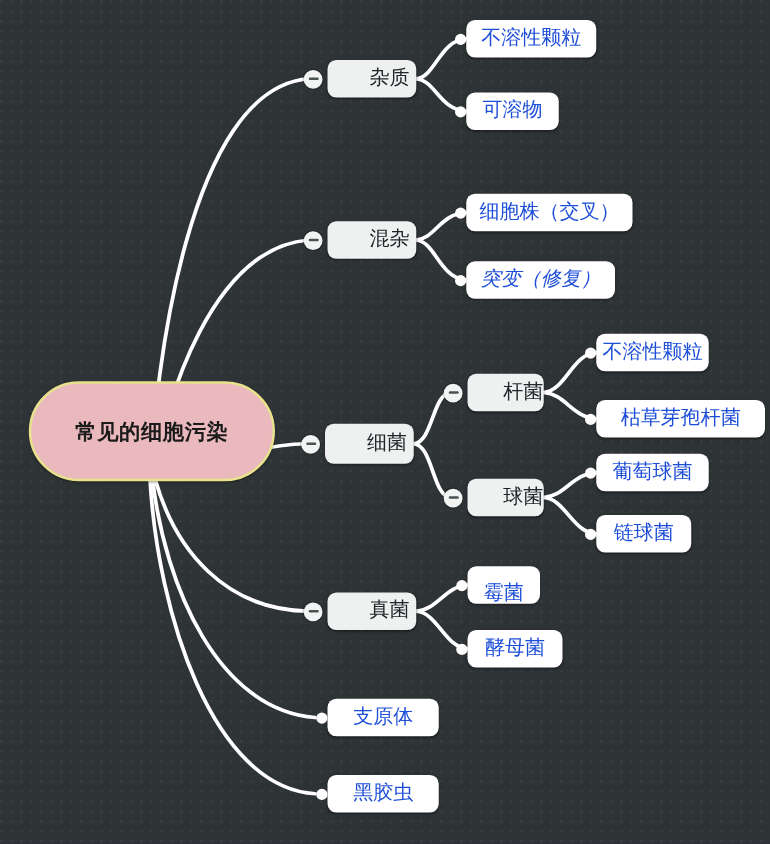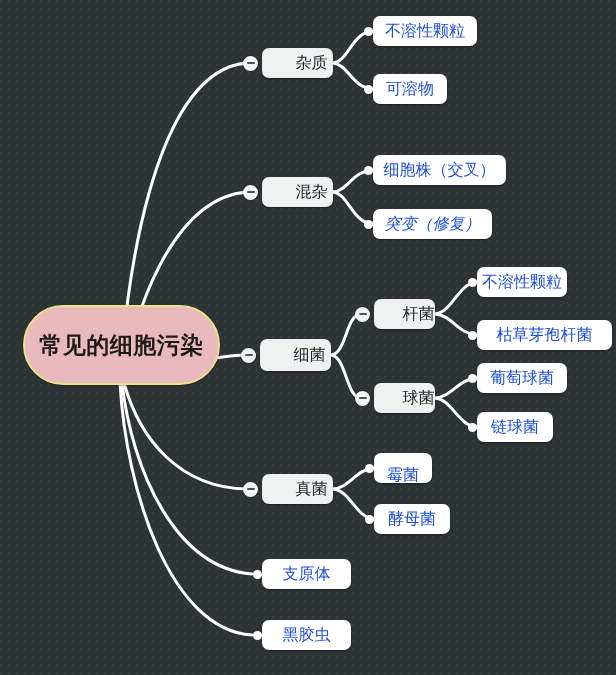--- a/index.html
+++ b/index.html
@@ -33,21 +33,21 @@
     justify-content: center;
     white-space: nowrap;
     line-height: 1;
   }
   .node-root {
     border-radius: 44px;
     background: #eab9bd;
     border: 2px solid #e7e28b;
     color: #1b1b1b;
     font-weight: bold;
-    font-size: 23px;
+    font-size: 17px;
     letter-spacing: 0.5px;
     box-shadow: 0 1px 2px rgba(0,0,0,0.35);
   }
   .node-branch {
     border-radius: 7px;
     background: #eef1f0;
     color: #20262a;
     font-size: 16px;
     box-shadow: 0 1px 2px rgba(0,0,0,0.4);
     padding-left: 28px;

